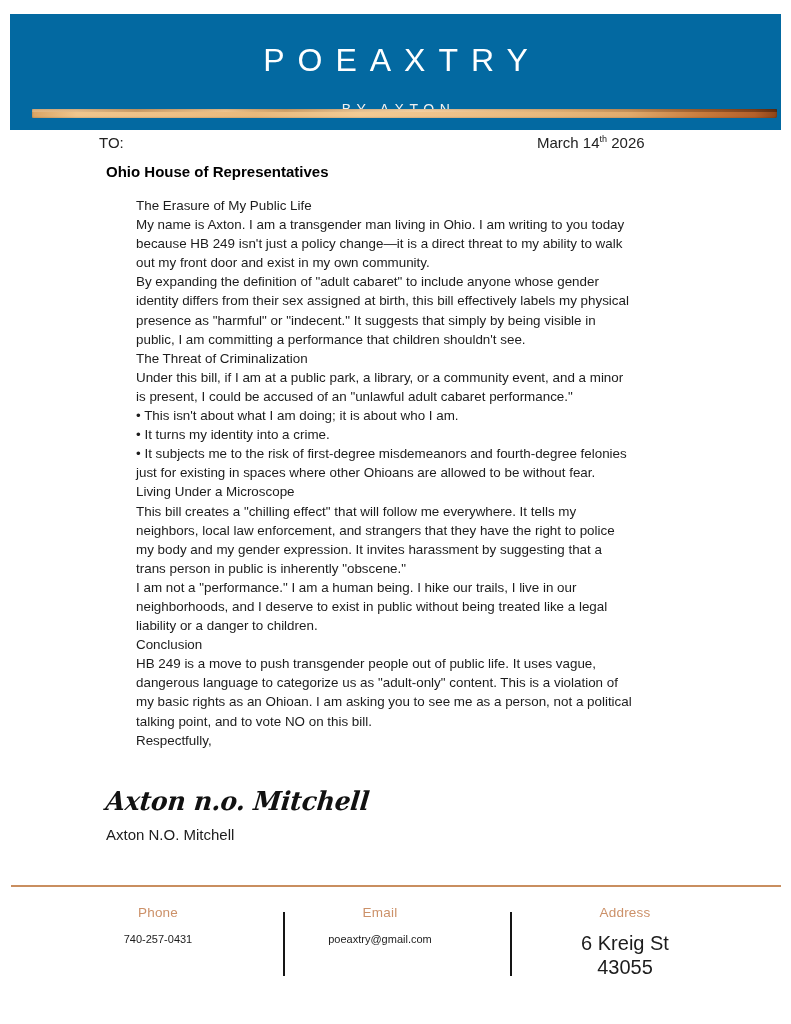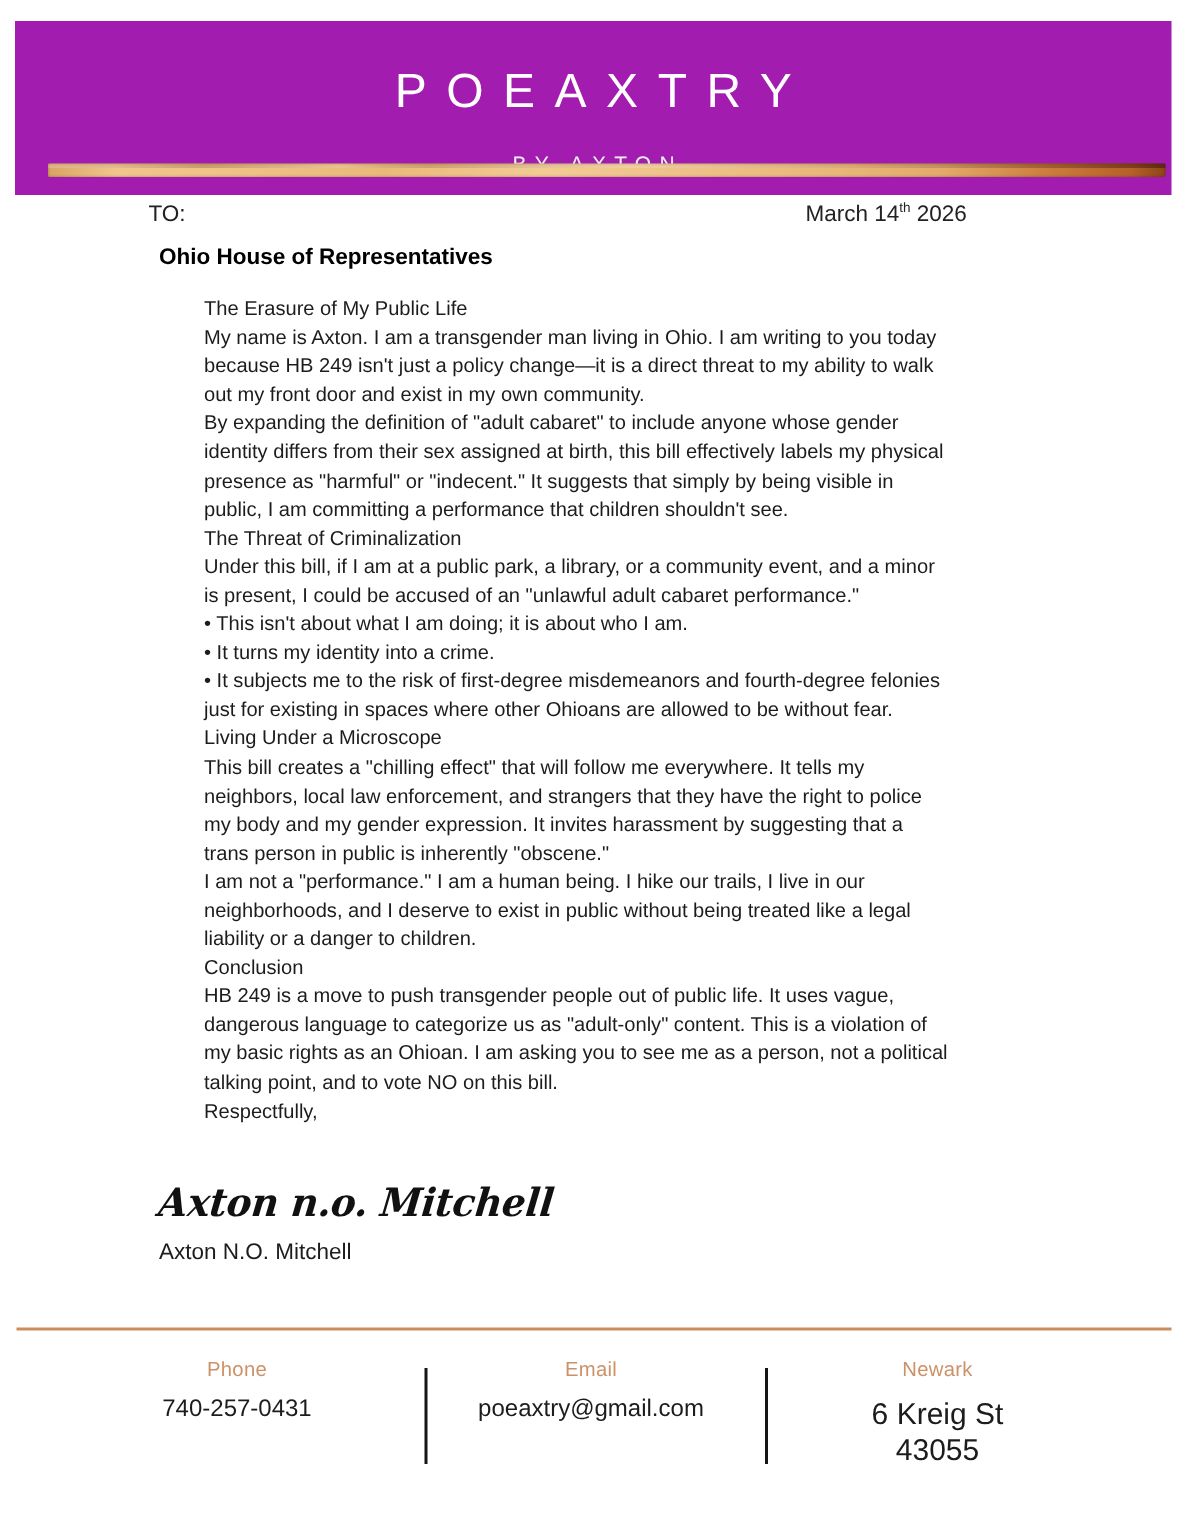--- a/index.html
+++ b/index.html
@@ -16,21 +16,21 @@
     overflow: hidden;
   }
 
   
   .letterhead {
     position: absolute;
     left: 10px;
     top: 14px;
     width: 771px;
     height: 116px;
-    background: #a21caf;
+    background: #0369a1;
     overflow: hidden;
   }
   .brand-wrap {
     position: absolute;
     top: 30px;
     left: 0;
     width: 100%;
     text-align: center;
   }
   .brand-name {
@@ -180,31 +180,31 @@
     top: 905px;
     width: 791px;
     height: 110px;
   }
   .f-col {
     position: absolute;
     top: 0;
     text-align: center;
   }
   .f-col-phone   { left: 78px;  width: 160px; }
-  .f-col-email   { left: 313px; width: 162px; text-align: center; }
+  .f-col-email   { left: 299px; width: 162px; text-align: center; }
   .f-col-address { left: 545px; width: 160px; }
 
   .f-head {
     font-size: 13.5px;
     color: #cc9169;
     margin-bottom: 11px;
     letter-spacing: 0.2px;
   }
   .f-val {
-    font-size: 16px;
+    font-size: 11px;
     color: #1c1c1c;
     line-height: 17px;
   }
   .f-val-addr {
     font-size: 20px;
     color: #1c1c1c;
     line-height: 24px;
   }
   .f-divider {
     position: absolute;
@@ -264,17 +264,17 @@
   <div class="f-divider f-div-1"></div>
 
   <div class="f-col f-col-email">
     <div class="f-head">Email</div>
     <div class="f-val">poeaxtry@gmail.com</div>
   </div>
 
   <div class="f-divider f-div-2"></div>
 
   <div class="f-col f-col-address">
-    <div class="f-head">Newark</div>
+    <div class="f-head">Address</div>
     <div class="f-val-addr">6 Kreig St</div>
     <div class="f-val-addr">43055</div>
   </div>
 </div>
 
 </body></html>

